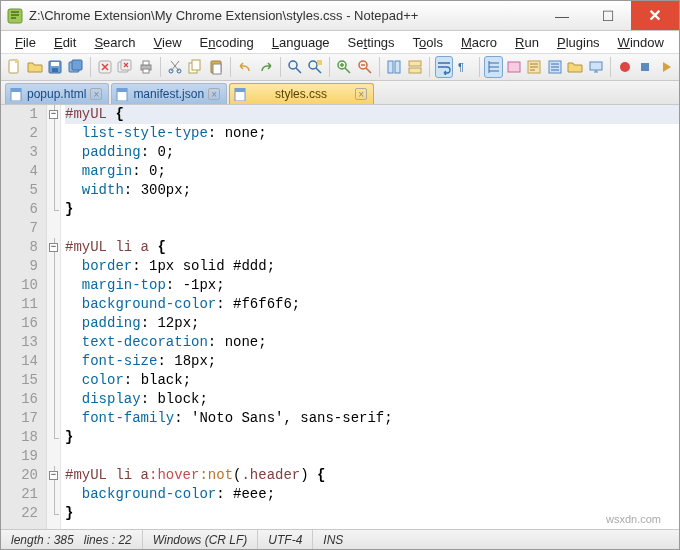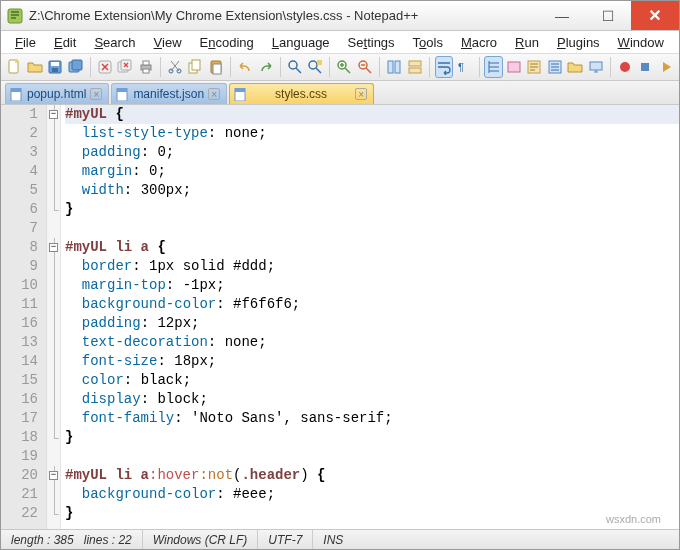--- a/index.html
+++ b/index.html
@@ -170,21 +170,21 @@
 }
 .code {
   flex: 1;
   padding-left: 4px;
   line-height: 19px;
   white-space: pre;
   color: #000;
 }
 .code .row { height: 19px; }
 .code .row.hl { background: #e8edf5; }
-.sel { color: #804040; font-weight: bold; }
+.sel { color: #804040; }
 .brace { color: #000; font-weight: bold; }
 .prop { color: #0969a2; }
 .pseudo { color: #c05050; }
 .neg { color: #b8742a; }
 .statusbar {
   height: 20px;
   border-top: 1px solid #c8c8c8;
   background: linear-gradient(#f4f4f4,#e5e5e5);
   display: flex;
   align-items: center;
@@ -506,17 +506,17 @@
       <div class="end"></div>
     </div>
   <div class="code" id="code"><div class="row hl"><span class="sel">#myUL</span> <span class="brace">{</span></div><div class="row">  <span class="prop">list-style-type</span>: none;</div><div class="row">  <span class="prop">padding</span>: 0;</div><div class="row">  <span class="prop">margin</span>: 0;</div><div class="row">  <span class="prop">width</span>: 300px;</div><div class="row"><span class="brace">}</span></div><div class="row"></div><div class="row"><span class="sel">#myUL li a</span> <span class="brace">{</span></div><div class="row">  <span class="prop">border</span>: 1px solid #ddd;</div><div class="row">  <span class="prop">margin-top</span>: -1px;</div><div class="row">  <span class="prop">background-color</span>: #f6f6f6;</div><div class="row">  <span class="prop">padding</span>: 12px;</div><div class="row">  <span class="prop">text-decoration</span>: none;</div><div class="row">  <span class="prop">font-size</span>: 18px;</div><div class="row">  <span class="prop">color</span>: black;</div><div class="row">  <span class="prop">display</span>: block;</div><div class="row">  <span class="prop">font-family</span>: 'Noto Sans', sans-serif;</div><div class="row"><span class="brace">}</span></div><div class="row"></div><div class="row"><span class="sel">#myUL li a</span><span class="pseudo">:hover</span><span class="neg">:not</span>(<span class="sel">.header</span>) <span class="brace">{</span></div><div class="row">  <span class="prop">background-color</span>: #eee;</div><div class="row"><span class="brace">}</span></div></div>
 </div>
 
 <div class="statusbar">
   <div class="cell">
     <span>length : 385</span>&nbsp;&nbsp;&nbsp;<span>lines : 22</span>
   </div>
   <div class="cell">Windows (CR LF)</div>
-  <div class="cell">UTF-7</div>
+  <div class="cell">UTF-4</div>
   <div class="cell" style="border-right:none">INS</div>
 </div>
 
 <div class="watermark">wsxdn.com</div>
 
 </body></html>

